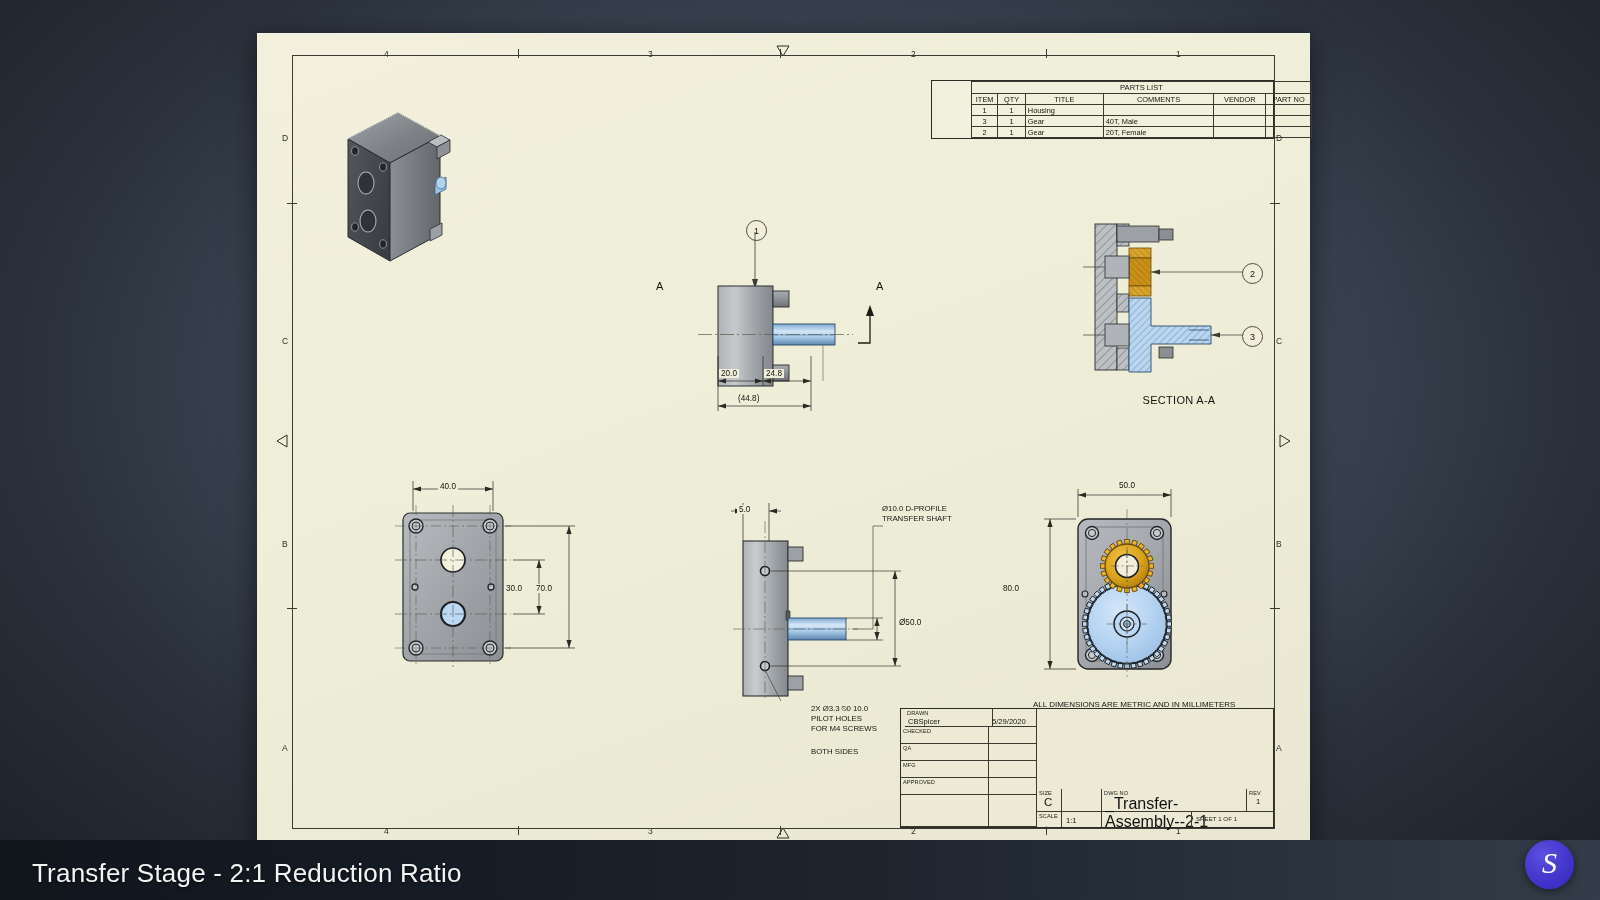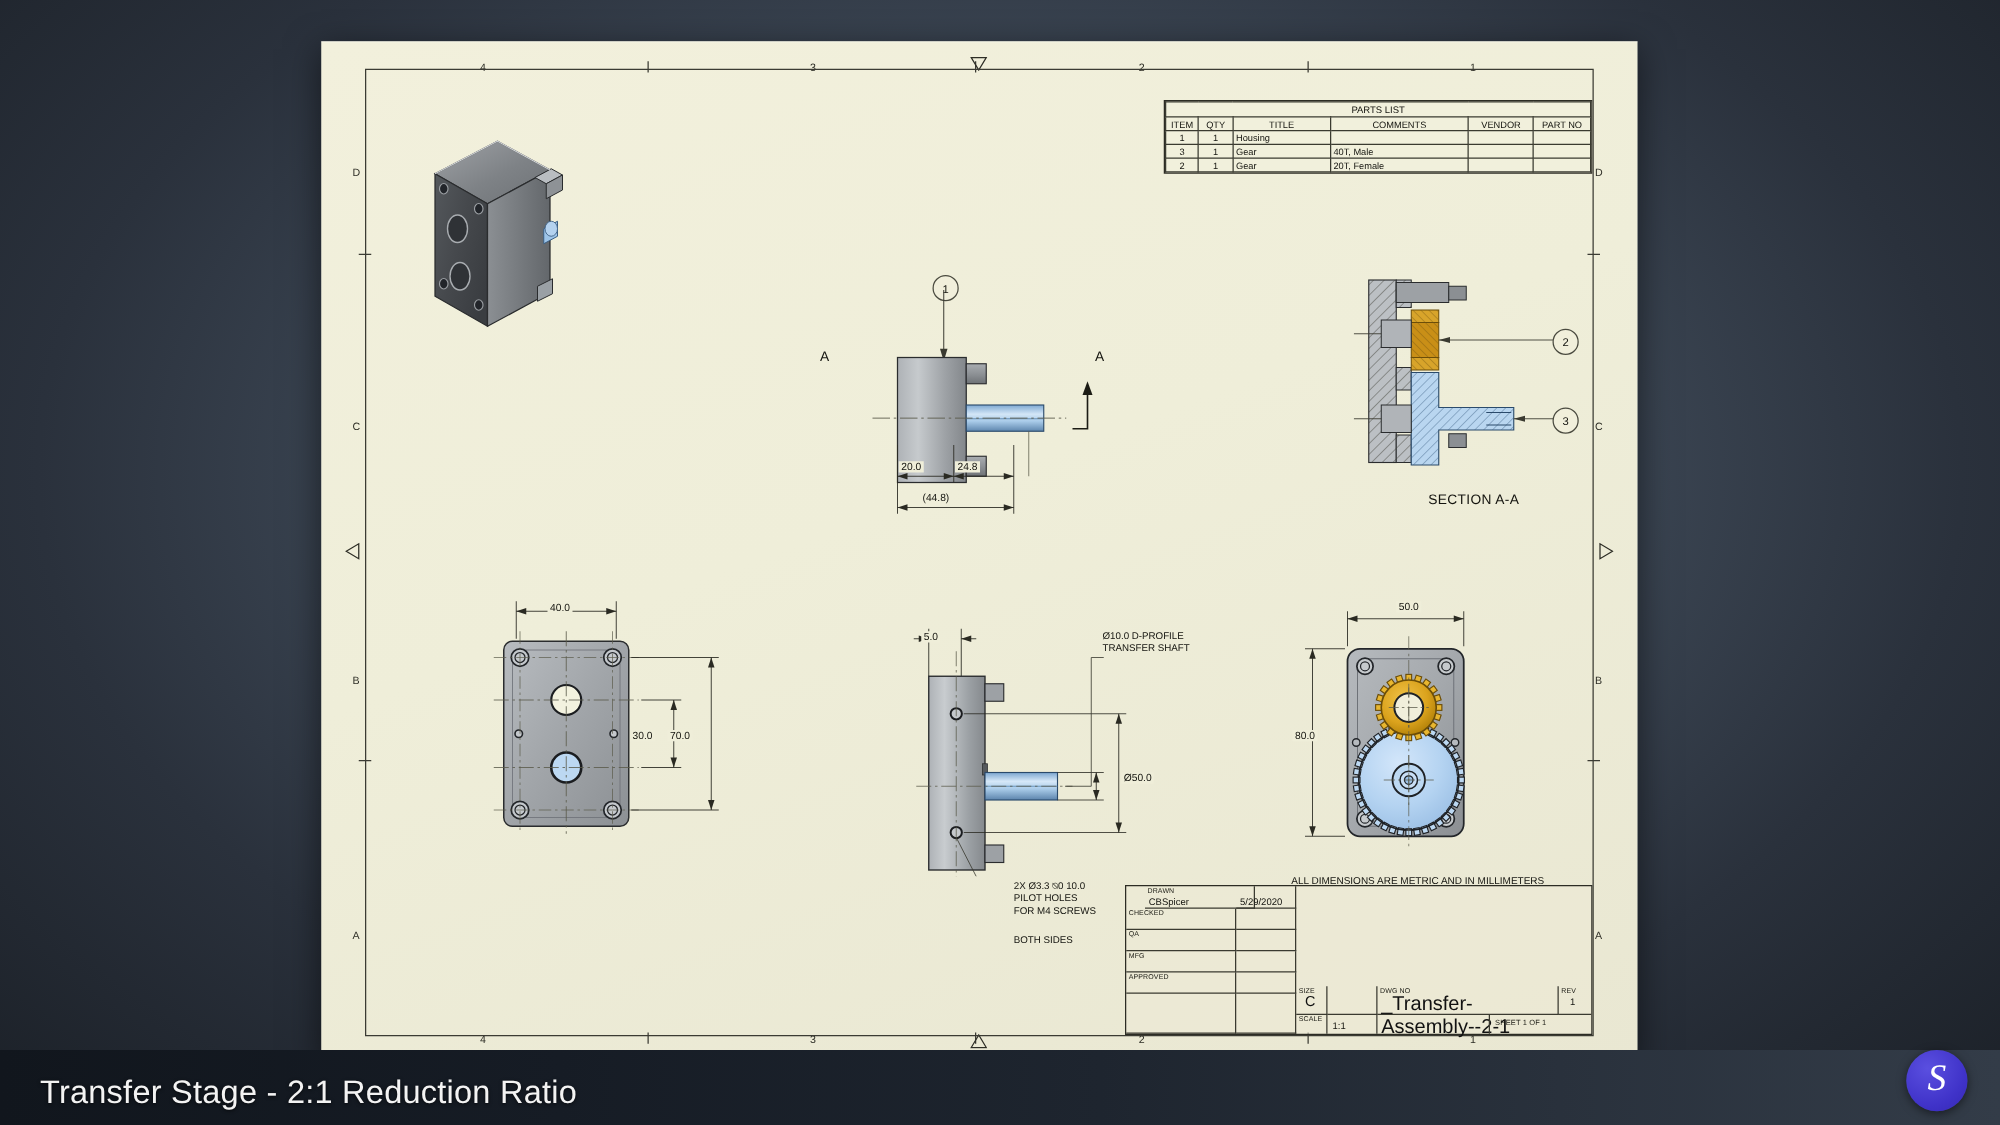--- a/index.html
+++ b/index.html
@@ -35,21 +35,21 @@
     border:1px solid #4a4a3f;background:#f1efdb;
     font-size:9px;color:#14140f;display:flex;align-items:center;justify-content:center;
   }
 
   
   #parts-list{
     position:absolute;right:0px;top:24px;width:341px;
     border:1px solid #2c2c24;background:rgba(241,239,219,.9);
     font-size:7.4px;color:#14140f;border-collapse:collapse;
   }
-  #parts-list table{border-collapse:collapse;width:100%;font-size:7.4px;}
+  #parts-list table{border-collapse:collapse;width:100%;font-size:7.4px;margin-left:39px;}
   #parts-list td,#parts-list th{border:.8px solid #3a3a30;padding:0 2px;height:10px;font-weight:normal;}
   #parts-list .plt{text-align:center;font-size:7.6px;height:11px;border:.8px solid #3a3a30;}
   .c{text-align:center;}
 
   
   #title-block{
     position:absolute;right:0;bottom:0;width:372px;height:118px;
     border:1.1px solid #2c2c24;background:rgba(236,234,214,.55);
     font-size:7px;color:#14140f;
   }
@@ -713,27 +713,27 @@
 
       <line x1="99" y1="38" x2="99" y2="208" stroke="#5a5a4a" stroke-width=".55" stroke-dasharray="11,3,2,3"></line>
 
       <line x1="48" y1="48" x2="16" y2="48" stroke="#2a2a22" stroke-width=".7"></line>
       <line x1="48" y1="198" x2="16" y2="198" stroke="#2a2a22" stroke-width=".7"></line>
       <line x1="22" y1="48" x2="22" y2="198" stroke="#2a2a22" stroke-width=".7"></line>
       <polygon points="22,48 19.4,56 24.6,56" fill="#2a2a22"></polygon>
       <polygon points="22,198 19.4,190 24.6,190" fill="#2a2a22"></polygon>
     </svg>
     <div class="dimtxt" style="left:824px;top:425px;background:#efeed9;padding:0 2px;">50.0</div>
-    <div class="dimtxt" style="left:741px;top:528px;background:#efeed9;padding:0 2px;">80.0</div>
+    <div class="dimtxt" style="left:708px;top:528px;background:#efeed9;padding:0 2px;">80.0</div>
 
     <div class="noteTxt" style="left:740px;top:644px;font-size:8px;">ALL DIMENSIONS ARE METRIC AND IN MILLIMETERS</div>
 
     <div id="title-block">
 
-      <div class="cell" style="left:15px;top:0;width:88px;height:18px;">
+      <div class="cell" style="left:4px;top:0;width:88px;height:18px;">
         <div class="lbl">DRAWN</div>
         <div class="val">CBSpicer</div>
       </div>
       <div class="cell" style="left:88px;top:0;width:48px;height:18px;">
         <div class="val" style="top:8px;">5/29/2020</div>
       </div>
       <div class="cell" style="left:0;top:18px;width:88px;height:17px;">
         <div class="lbl">CHECKED</div>
         <div class="val"></div>
       </div>

